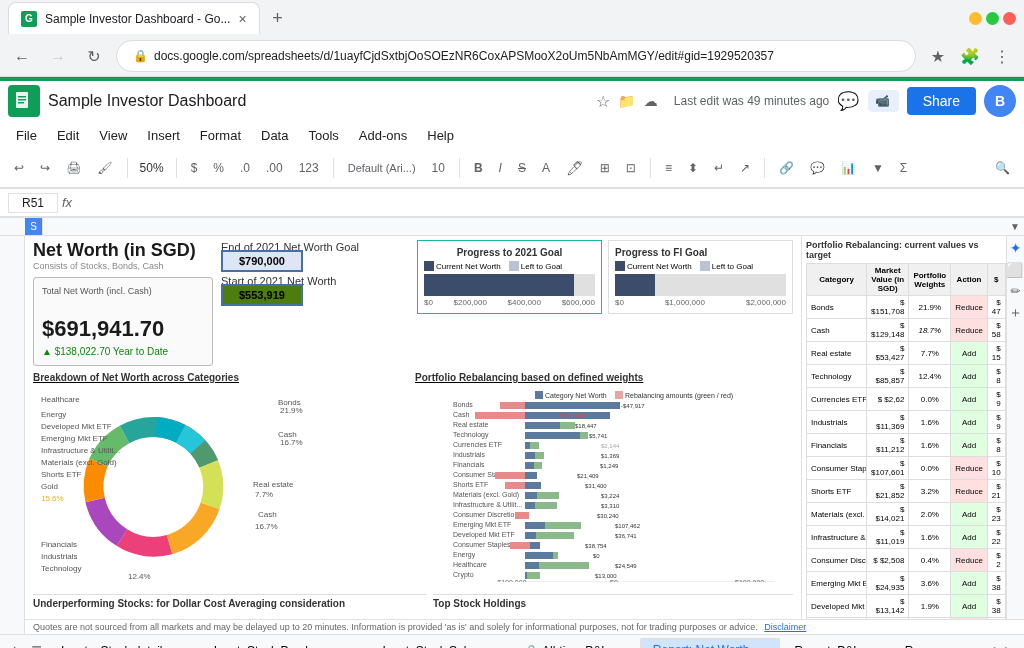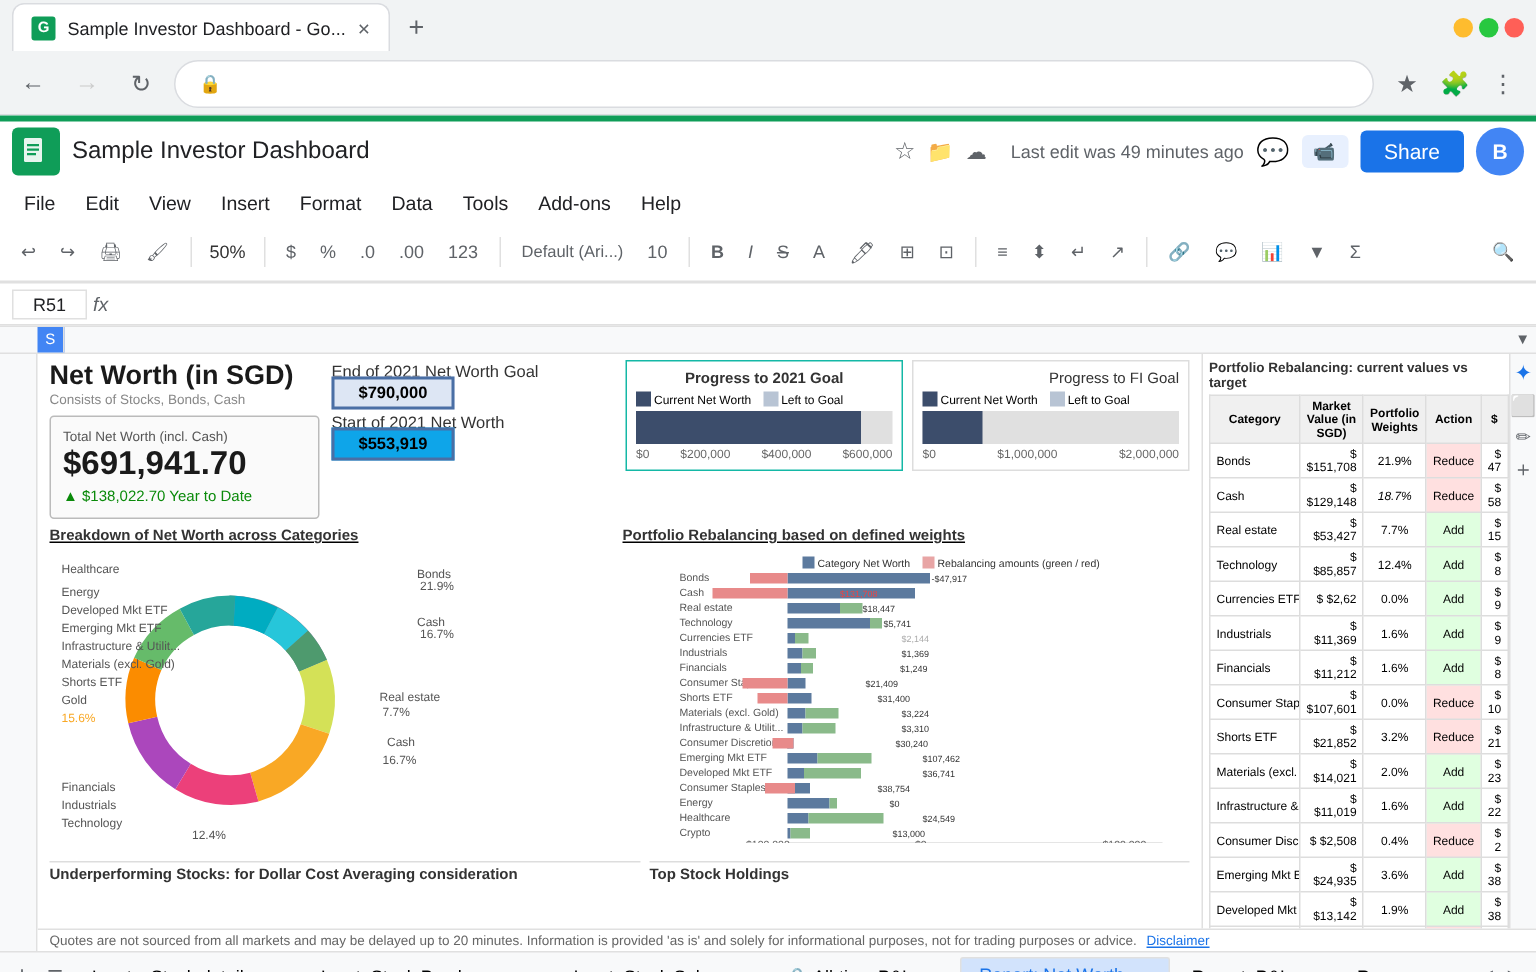--- a/index.html
+++ b/index.html
@@ -75,20 +75,21 @@
       <div style="width:13px;height:13px;border-radius:50%;background:#28c840;cursor:pointer;"></div>
       <div style="width:13px;height:13px;border-radius:50%;background:#ff5f57;cursor:pointer;"></div>
     </div>
   </div>
   <div class="address-bar">
     <div class="nav-btn">←</div>
     <div class="nav-btn" style="color:#ccc;">→</div>
     <div class="nav-btn">↻</div>
     <div class="url-bar">
       <span class="url-bar-icon">🔒</span>
+      <span class="url-text" style="font-size:12px;">docs.google.com/spreadsheets/d/1uayfCjdSxtbjOoSOEzNR6CoxAPSMooX2oUm5NbAmMGY/edit#gid=1929520357</span>
     </div>
     <div class="browser-actions">
       <div class="browser-action-btn">★</div>
       <div class="browser-action-btn">🧩</div>
       <div class="browser-action-btn">⋮</div>
     </div>
   </div>
 </div>
 
 <div class="sheets-header">
@@ -189,34 +190,34 @@
       <div style="display:flex;height:100%;overflow:hidden;">
 
         <div style="flex:1;overflow:hidden;padding:4px 8px;">
 
           <div style="display:flex;gap:8px;align-items:flex-start;margin-bottom:6px;">
 
             <div style="min-width:180px;">
               <div style="font-size:18px;font-weight:bold;color:#1a1a1a;">Net Worth (in SGD)</div>
               <div style="font-size:9px;color:#888;margin-bottom:6px;">Consists of Stocks, Bonds, Cash</div>
               <div style="border:1px solid #bbb;border-radius:3px;padding:8px;background:#fafafa;">
-                <div style="font-size:9px;color:#555;margin-bottom:0;">Total Net Worth (incl. Cash)</div>
+                <div style="font-size:9px;color:#555;margin-bottom:20px;">Total Net Worth (incl. Cash)</div>
                 <div style="font-size:22px;font-weight:bold;color:#1a1a1a;">$691,941.70</div>
                 <div style="font-size:10px;color:#0a8a0a;margin-top:4px;">▲ $138,022.70  Year to Date</div>
               </div>
             </div>
 
             <div style="flex:1;">
               <div style="margin-bottom:6px;">
                 <span style="font-size:11px;color:#333;margin-right:8px;">End of 2021 Net Worth Goal</span>
                 <span style="background:#dde6f4;border:2px solid #4a6fa5;padding:3px 16px;font-size:11px;font-weight:bold;">$790,000</span>
               </div>
               <div>
                 <span style="font-size:11px;color:#333;margin-right:8px;">Start of 2021 Net Worth</span>
-                <span style="background:#0ea5e9;border:2px solid #4a6fa5;padding:3px 16px;font-size:11px;font-weight:bold;">$553,919</span>
+                <span style="background:#4d7c0f;border:2px solid #4a6fa5;padding:3px 16px;font-size:11px;font-weight:bold;">$553,919</span>
               </div>
             </div>
 
 
             <div style="display:flex;gap:6px;">
 
               <div style="border:1px solid #14b8a6;padding:6px;min-width:185px;">
                 <div style="font-size:10px;color:#333;text-align:center;margin-bottom:3px;font-weight:bold;">Progress to 2021 Goal</div>
                 <div style="display:flex;gap:8px;margin-bottom:3px;">
                   <div style="display:flex;align-items:center;gap:2px;">
@@ -233,21 +234,21 @@
                 </div>
                 <div style="display:flex;justify-content:space-between;font-size:8px;color:#666;">
                   <span>$0</span>
                   <span>$200,000</span>
                   <span>$400,000</span>
                   <span>$600,000</span>
                 </div>
               </div>
 
               <div style="border:1px solid #ddd;padding:6px;min-width:185px;">
-                <div style="font-size:10px;color:#333;text-align:right;margin-bottom:3px;font-weight:normal;">Progress to FI Goal</div>
+                <div style="font-size:10px;color:#333;text-align:left;margin-bottom:3px;font-weight:bold;">Progress to FI Goal</div>
                 <div style="display:flex;gap:8px;margin-bottom:3px;">
                   <div style="display:flex;align-items:center;gap:2px;">
                     <div style="width:10px;height:10px;background:#3c4d6b;"></div>
                     <span style="font-size:8px;">Current Net Worth</span>
                   </div>
                   <div style="display:flex;align-items:center;gap:2px;">
                     <div style="width:10px;height:10px;background:#b8c4d4;"></div>
                     <span style="font-size:8px;">Left to Goal</span>
                   </div>
                 </div>

